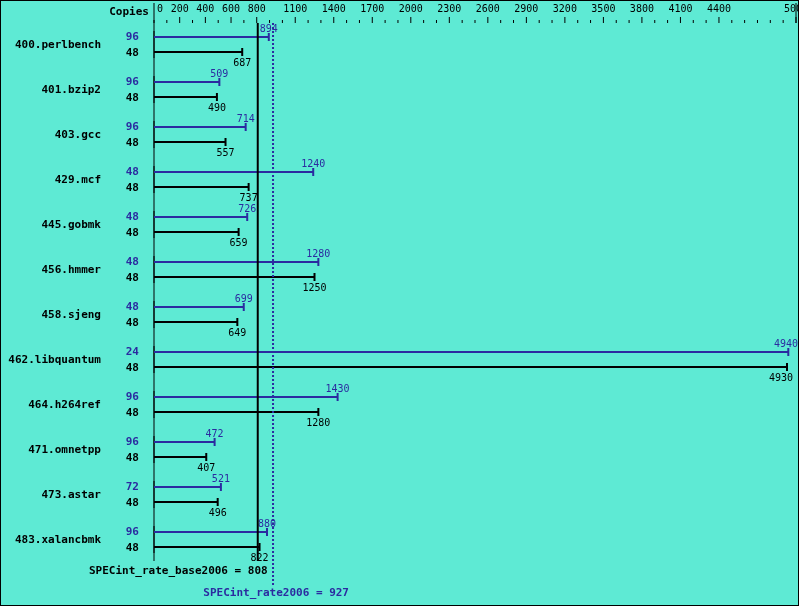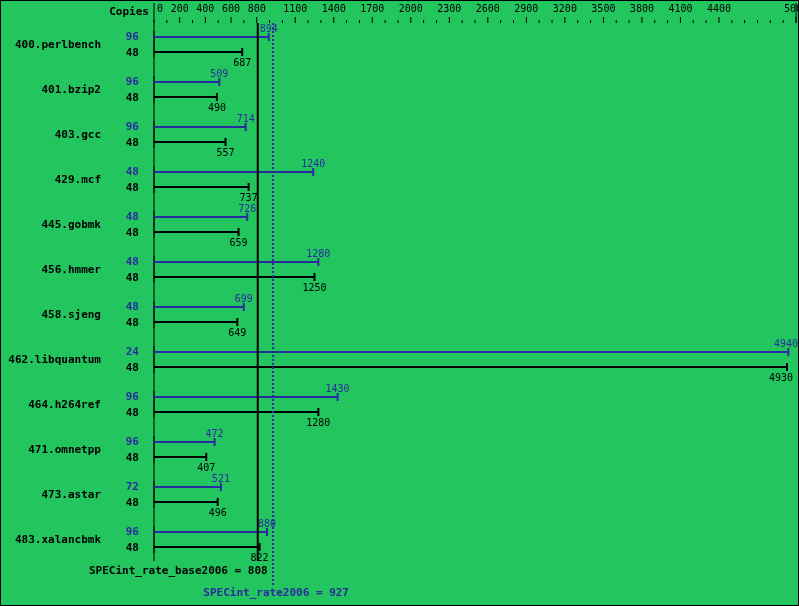--- a/index.html
+++ b/index.html
@@ -1,16 +1,16 @@
 <!DOCTYPE html>
 <html><head>
 <meta charset="utf-8">
 <style>
   html, body { margin:0; padding:0; background:#fff; }
-  #chart { position:relative; width:797px; height:604px; border:1px solid #000; background:#22c55e; overflow:hidden;
+  #chart { position:relative; width:797px; height:604px; border:1px solid #000; background:#5eead4; overflow:hidden;
     font-family:"DejaVu Sans Mono", monospace; }
   svg text { font-family:"DejaVu Sans Mono", monospace; }
 </style>
 </head>
 <body>
 
 <div id="chart">
   <svg id="svg" width="797" height="604" xmlns="http://www.w3.org/2000/svg">
       <text x="148" y="14" font-size="11" font-weight="bold" text-anchor="end">Copies</text>
       <line x1="153" y1="2" x2="153" y2="22" stroke="#000" stroke-width="1"></line>

